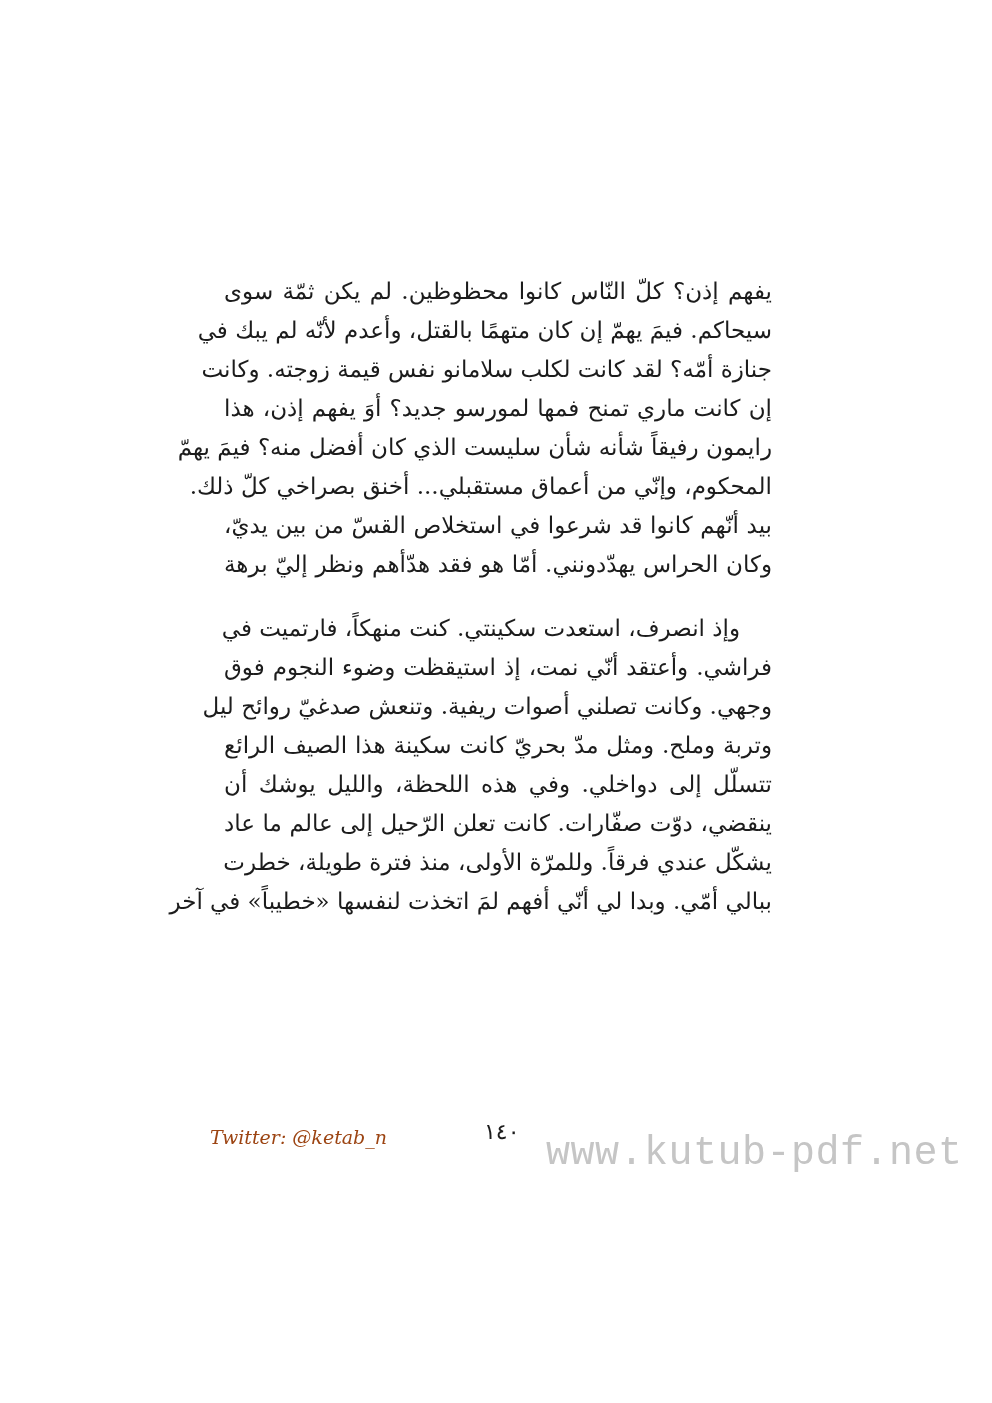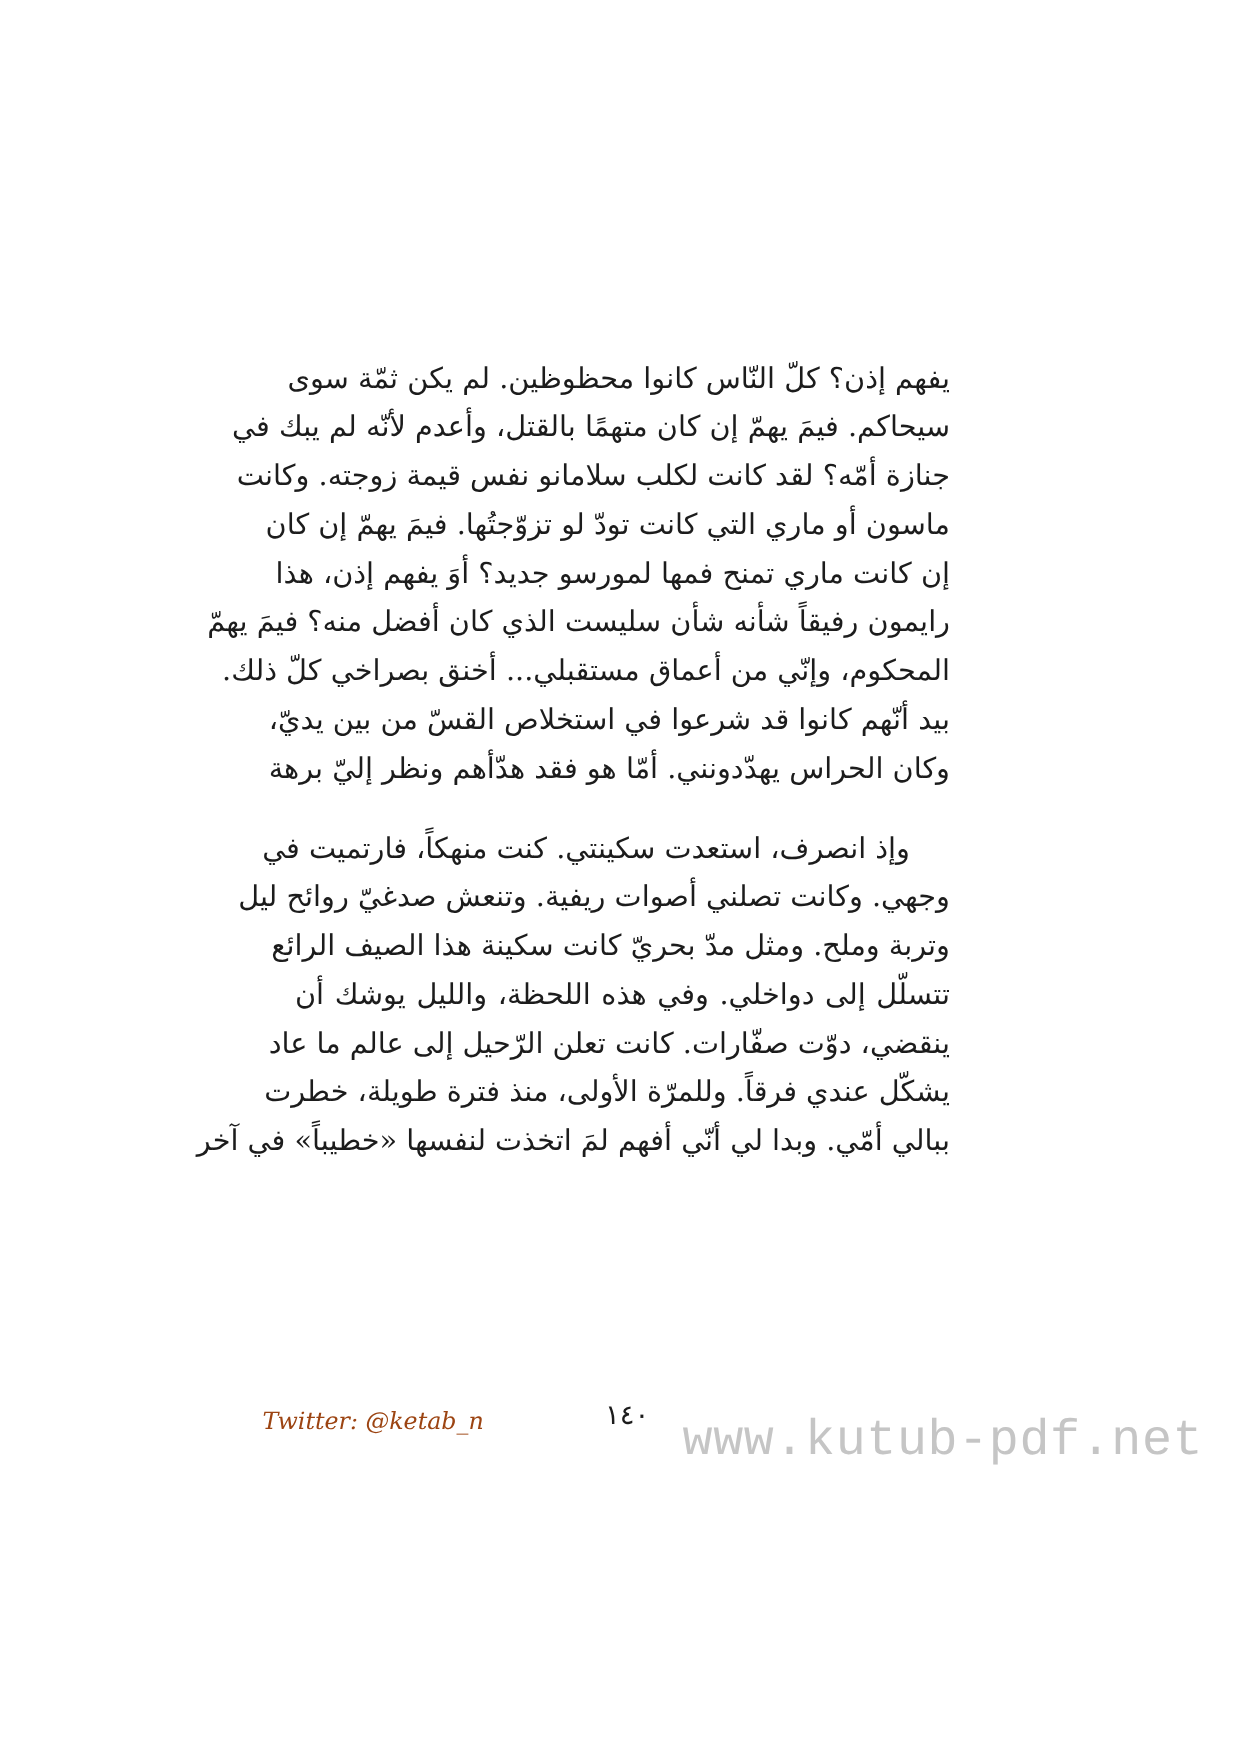--- a/index.html
+++ b/index.html
@@ -21,21 +21,21 @@
     overflow:hidden;
   }
   .text-block{
     position:absolute;
     top:272px;
     left:224px;
     width:548px;
     direction:rtl;
     color:var(--body-text);
   }
-  .para{margin:12px;padding:0;}
+  .para{margin:0;padding:0;}
   .para2{margin-top:25px;}
   .line{
     font-size:23px;
     line-height:39px;
     height:39px;
     text-align:justify;
     text-align-last:justify;
     -moz-text-align-last:justify;
     white-space:nowrap;
   }
@@ -75,30 +75,30 @@
 <body>
 
 <div class="page">
 
   <div class="text-block" dir="rtl">
 
     <div class="para">
       <div class="line">يفهم إذن؟ كلّ النّاس كانوا محظوظين. لم يكن ثمّة سوى</div>
       <div class="line">سيحاكم. فيمَ يهمّ إن كان متهمًا بالقتل، وأعدم لأنّه لم يبك في</div>
       <div class="line">جنازة أمّه؟ لقد كانت لكلب سلامانو نفس قيمة زوجته. وكانت</div>
-      <div class="line">ماسون أو ماري التي كانت تودّ لو تزوّجتُها. فيمَ يهمّ إن كان</div>
       <div class="line">إن كانت ماري تمنح فمها لمورسو جديد؟ أوَ يفهم إذن، هذا</div>
       <div class="line">رايمون رفيقاً شأنه شأن سليست الذي كان أفضل منه؟ فيمَ يهمّ</div>
       <div class="line">المحكوم، وإنّي من أعماق مستقبلي... أخنق بصراخي كلّ ذلك.</div>
       <div class="line">بيد أنّهم كانوا قد شرعوا في استخلاص القسّ من بين يديّ،</div>
       <div class="line">وكان الحراس يهدّدونني. أمّا هو فقد هدّأهم ونظر إليّ برهة</div>
     </div>
 
     <div class="para para2">
       <div class="line indent">وإذ انصرف، استعدت سكينتي. كنت منهكاً، فارتميت في</div>
+      <div class="line">فراشي. وأعتقد أنّي نمت، إذ استيقظت وضوء النجوم فوق</div>
       <div class="line">وجهي. وكانت تصلني أصوات ريفية. وتنعش صدغيّ روائح ليل</div>
       <div class="line">وتربة وملح. ومثل مدّ بحريّ كانت سكينة هذا الصيف الرائع</div>
       <div class="line">تتسلّل إلى دواخلي. وفي هذه اللحظة، والليل يوشك أن</div>
       <div class="line">ينقضي، دوّت صفّارات. كانت تعلن الرّحيل إلى عالم ما عاد</div>
       <div class="line">يشكّل عندي فرقاً. وللمرّة الأولى، منذ فترة طويلة، خطرت</div>
       <div class="line">ببالي أمّي. وبدا لي أنّي أفهم لمَ اتخذت لنفسها «خطيباً» في آخر</div>
     </div>
 
   </div>
 

